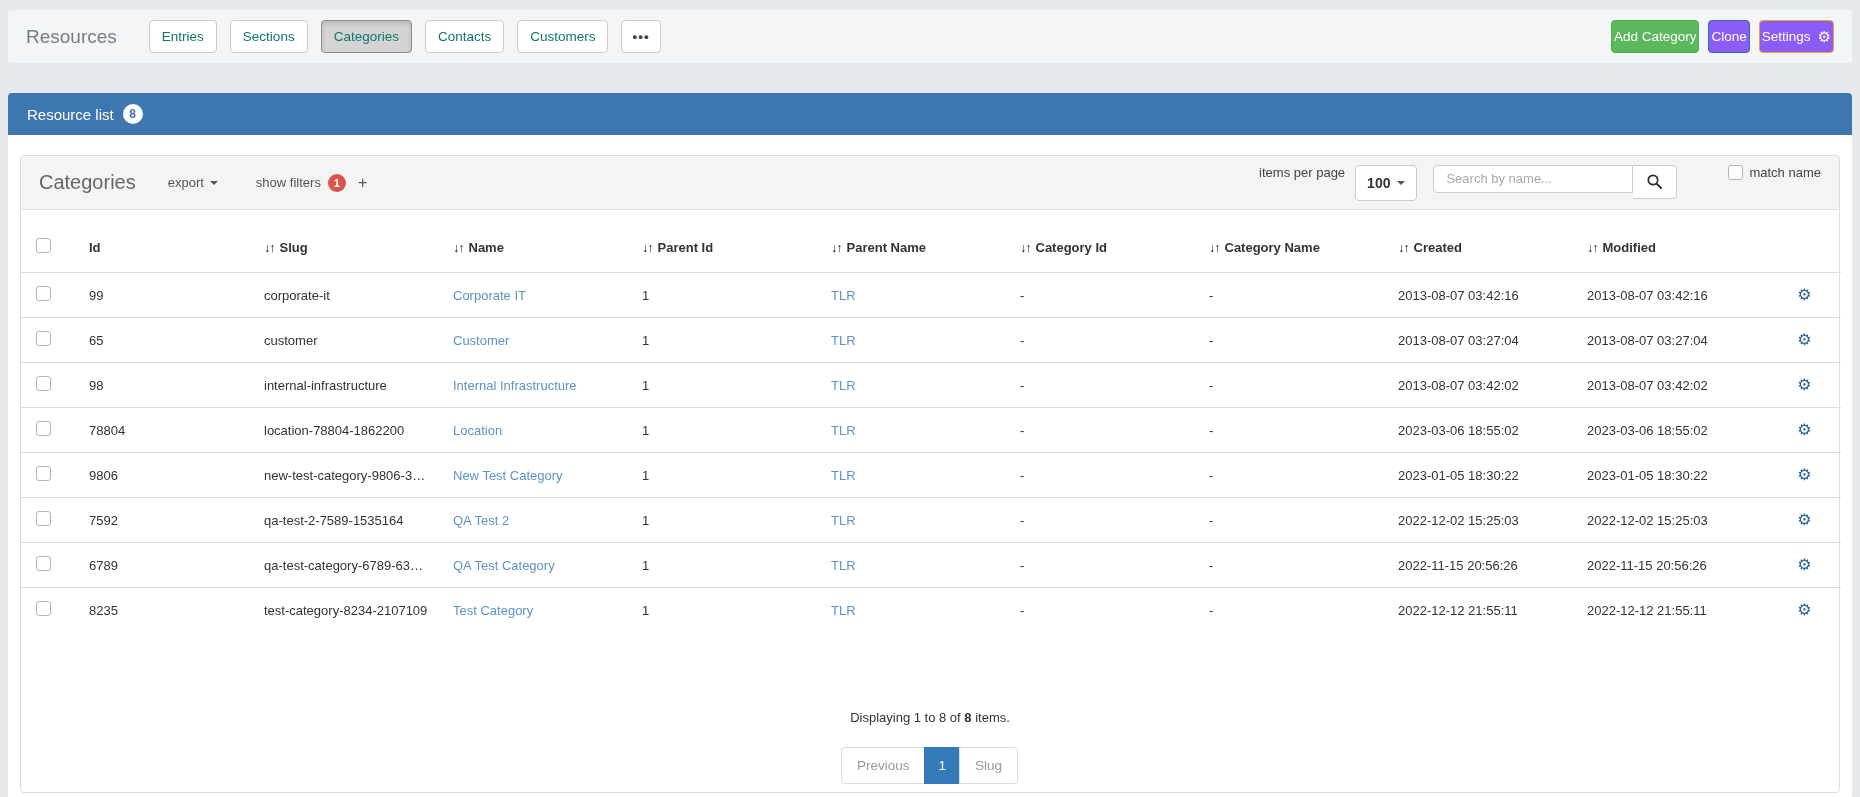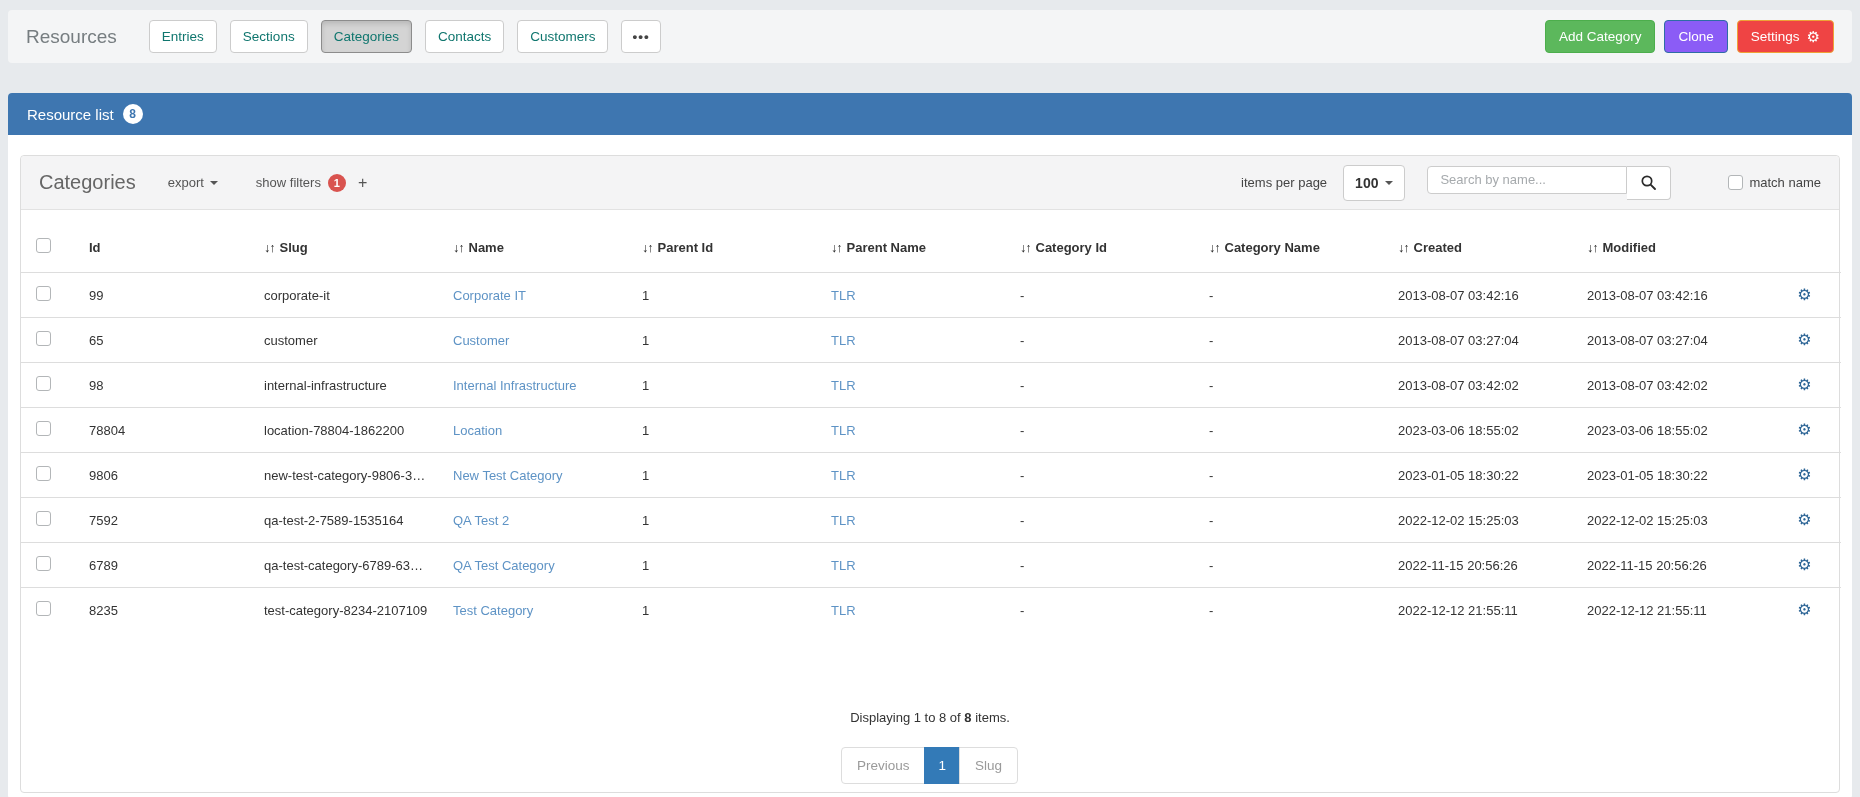--- a/index.html
+++ b/index.html
@@ -24,27 +24,27 @@
   .tabs { display: flex; gap: 13px; align-items: center; }
   .tab {
     background: #fff; border: 1px solid #ccc; border-radius: 4px;
     padding: 8px 12px; font-size: 13.5px; color: #0f766e; cursor: pointer;
     font-family: "Liberation Sans", sans-serif;
   }
   .tab.active { background: #d4d4d4; border-color: #8c8c8c; box-shadow: inset 0 3px 5px rgba(0,0,0,.125); }
   .tab.more { padding: 8px 10px; letter-spacing: 1px; font-weight: bold; color: #444; }
   .toolbar-actions { margin-left: auto; display: flex; gap: 9px; }
   .btn {
-    border-radius: 4px; padding: 8px 13px; font-size: 13.5px; color: #fff;
+    border-radius: 4px; padding: 8px 2px; font-size: 13.5px; color: #fff;
     cursor: pointer; font-family: "Liberation Sans", sans-serif;
     display: flex; align-items: center; gap: 7px;
   }
   .btn-success { background: #5cb85c; border: 1px solid #4cae4c; }
   .btn-primary { background: #8b5cf6; border: 1px solid #2e6da4; }
-  .btn-warning { background: #ef4444; border: 1px solid #eea236; }
+  .btn-warning { background: #8b5cf6; border: 1px solid #eea236; }
   .btn .gear-glyph { font-size: 15px; line-height: 1; }
 
   
   .outer-panel { margin: 30px 8px 0; background: #fff; border-radius: 4px; }
   .outer-heading {
     background: #3e76b0; color: #fff; border-radius: 4px 4px 0 0;
     height: 42px; display: flex; align-items: center; padding: 0 19px; font-size: 15px;
   }
   .count-badge {
     background: #fff; color: #3e76b0; border-radius: 10px; min-width: 20px; height: 20px;
@@ -61,21 +61,21 @@
   }
   .list-title { font-size: 20px; color: #666; margin-right: 32px; }
   .export-dd { font-size: 13px; color: #555; margin-right: 38px; display: flex; align-items: center; gap: 6px; cursor: pointer; }
   .caret { width: 0; height: 0; border-left: 4px solid transparent; border-right: 4px solid transparent; border-top: 4px solid #555; display: inline-block; }
   .show-filters { font-size: 13px; color: #555; display: flex; gap: 7px; align-items: center; cursor: pointer; }
   .badge-red {
     background: #d9534f; color: #fff; border-radius: 50%; width: 18px; height: 18px;
     line-height: 18px; text-align: center; font-size: 11px; font-weight: bold;
   }
   .plus { color: #555; font-size: 16px; margin-left: 12px; cursor: pointer; }
-  .heading-right { margin-left: auto; display: flex; align-items: center; gap: 16px; }
+  .heading-right { margin-left: auto; display: flex; align-items: flex-start; gap: 10px; }
   .ipp-label { font-size: 13px; color: #444; }
   .dropdown-btn {
     background: #fff; border: 1px solid #ccc; border-radius: 4px; height: 36px;
     padding: 0 11px; font-size: 14px; color: #333; display: flex; align-items: center; gap: 7px;
     cursor: pointer; font-family: "Liberation Sans", sans-serif; font-weight: bold;
   }
   .search-group { display: flex; margin-left: 6px; }
   .search-input {
     width: 200px; height: 28px; border: 1px solid #ccc; border-radius: 4px 0 0 4px;
     padding: 0 12px; font-size: 13px; color: #555; outline: none;

